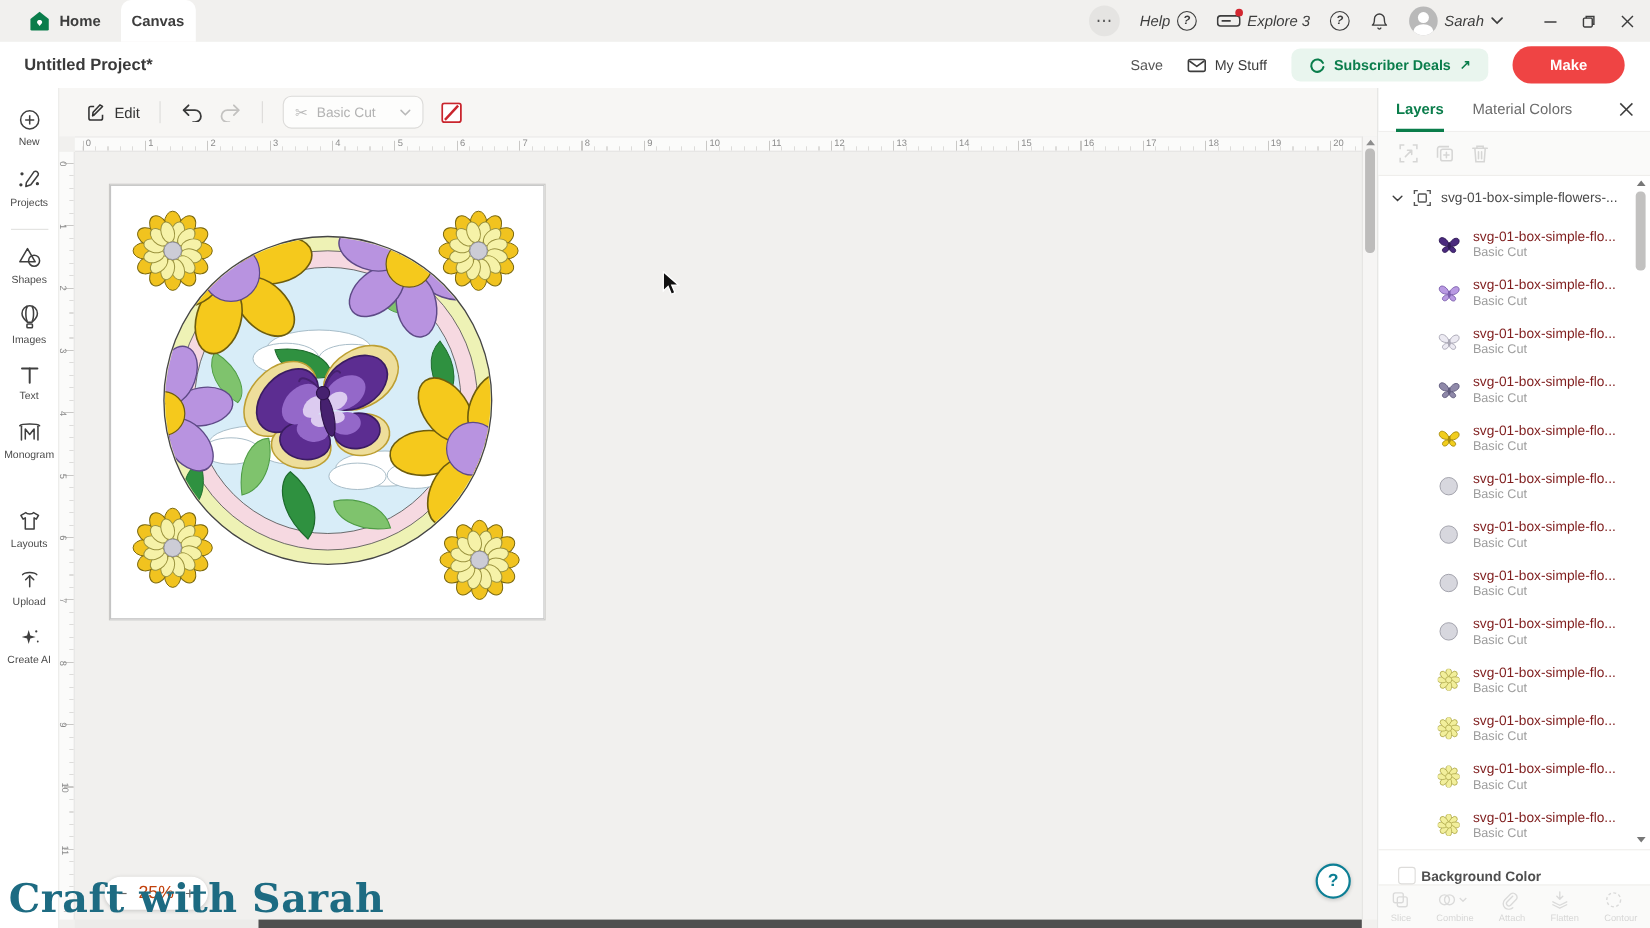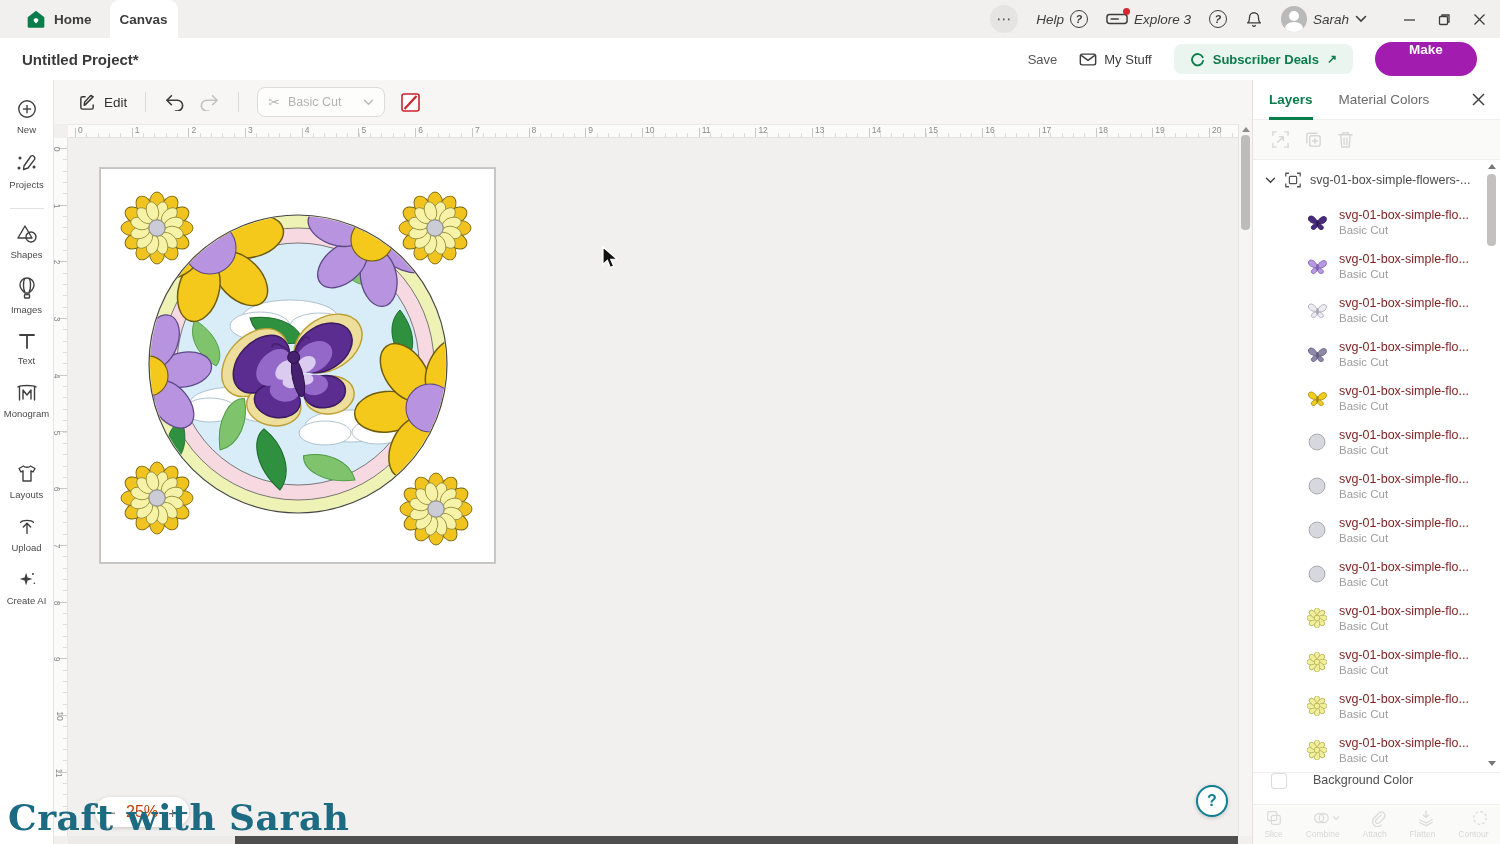--- a/index.html
+++ b/index.html
@@ -26,21 +26,21 @@
 
   
   .projectbar { position:absolute; left:0; top:38px; width:1500px; height:42px; background:#fff; display:flex; align-items:center; }
   .proj-title { margin-left:22px; font-size:15px; font-weight:700; color:#3a3a3a; }
   .pb-right { position:absolute; right:0; top:0; height:42px; display:flex; align-items:center; gap:22px; padding-right:23px; }
   .save-lbl { font-size:13px; color:#555; cursor:pointer; }
   .mystuff { display:flex; align-items:center; gap:7px; font-size:13px; color:#3d3d3d; cursor:pointer; }
   .sub-pill { display:flex; align-items:center; gap:8px; background:#e9f5ee; border-radius:8px; height:30px; padding:0 16px; cursor:pointer; }
   .sub-pill .lbl { color:#0a7d4b; font-size:13px; font-weight:700; }
   .sub-pill .arrow { color:#0a7d4b; font-size:12px; font-weight:700; }
-  .make-btn { width:102px; height:34px; border-radius:18px; background:#a21caf; color:#fff; font-size:13.5px; font-weight:700; display:flex; align-items:flex-start; justify-content:center; cursor:pointer; }
+  .make-btn { width:102px; height:34px; border-radius:18px; background:#ef4444; color:#fff; font-size:13.5px; font-weight:700; display:flex; align-items:center; justify-content:center; cursor:pointer; }
 
   
   .left-rail { position:absolute; left:0; top:80px; width:54px; height:764px; background:#fff; border-right:1px solid #e6e5e3; display:flex; flex-direction:column; align-items:center; padding-top:18px; }
   .rail-item { width:54px; display:flex; flex-direction:column; align-items:center; gap:4px; margin-bottom:16px; cursor:pointer; }
   .rail-item .lbl { font-size:9.5px; color:#4a4a4a; }
   .rail-div { width:34px; height:1px; background:#e2e1df; margin:2px 0 14px; }
   .rail-gap { height:28px; }
 
   
   .toolbar { position:absolute; left:54px; top:80px; width:1198px; height:44px; background:#f7f6f4; display:flex; align-items:center; padding-left:24px; gap:12px; }
@@ -94,25 +94,25 @@
   .group-row { height:40px; display:flex; align-items:center; gap:8px; padding-left:12px; cursor:pointer; }
   .group-row .gname { font-size:12.5px; color:#4a4a4a; }
   .layer-row { height:44px; display:flex; align-items:center; gap:10px; padding-left:52px; cursor:pointer; }
   .layer-thumb { width:24px; display:flex; justify-content:center; }
   .layer-name { font-size:12.5px; color:#7f1d1d; line-height:15px; }
   .layer-type { font-size:11.5px; color:#9d9d9d; line-height:14px; }
   .list-scroll { position:absolute; right:2px; top:2px; width:12px; height:606px; }
   .list-scroll .arr-up { position:absolute; left:2px; top:2px; width:0; height:0; border-left:4px solid transparent; border-right:4px solid transparent; border-bottom:5px solid #777; }
   .list-scroll .arr-dn { position:absolute; left:2px; bottom:2px; width:0; height:0; border-left:4px solid transparent; border-right:4px solid transparent; border-top:5px solid #777; }
   .list-scroll .thumb { position:absolute; left:1px; top:12px; width:9px; height:72px; background:#c2c1c0; border-radius:4px; }
-  .bgcolor-row { height:32px; border-top:1px solid #efeeec; display:flex; align-items:flex-start; gap:26px; padding-left:18px; }
+  .bgcolor-row { height:32px; border-top:1px solid #efeeec; display:flex; align-items:flex-end; gap:5px; padding-left:18px;font-weight:bold; }
   .bg-checkbox { width:16px; height:16px; border:1.5px solid #dddcda; border-radius:3px; background:#fff; cursor:pointer; }
   .bgcolor-row .lbl { font-size:12.5px; color:#4f4f4f; }
   .panel-actions { height:40px; background:#fafaf9; border-top:1px solid #efeeec; display:flex; align-items:flex-start; justify-content:space-around; padding-top:4px; }
-  .pa-item { display:flex; flex-direction:column; align-items:flex-end; gap:2px; opacity:.32; cursor:default; }
+  .pa-item { display:flex; flex-direction:column; align-items:flex-start; gap:2px; opacity:.32; cursor:default; }
   .pa-item .lbl { font-size:8.5px; color:#8d8d8d; }
   .combine-wrap { display:flex; align-items:center; gap:2px; }
 </style>
 </head>
 <body>
 
 <div class="titlebar">
   <div class="home-tab">
     <span>
       <svg width="20" height="20" viewBox="0 0 24 24">

